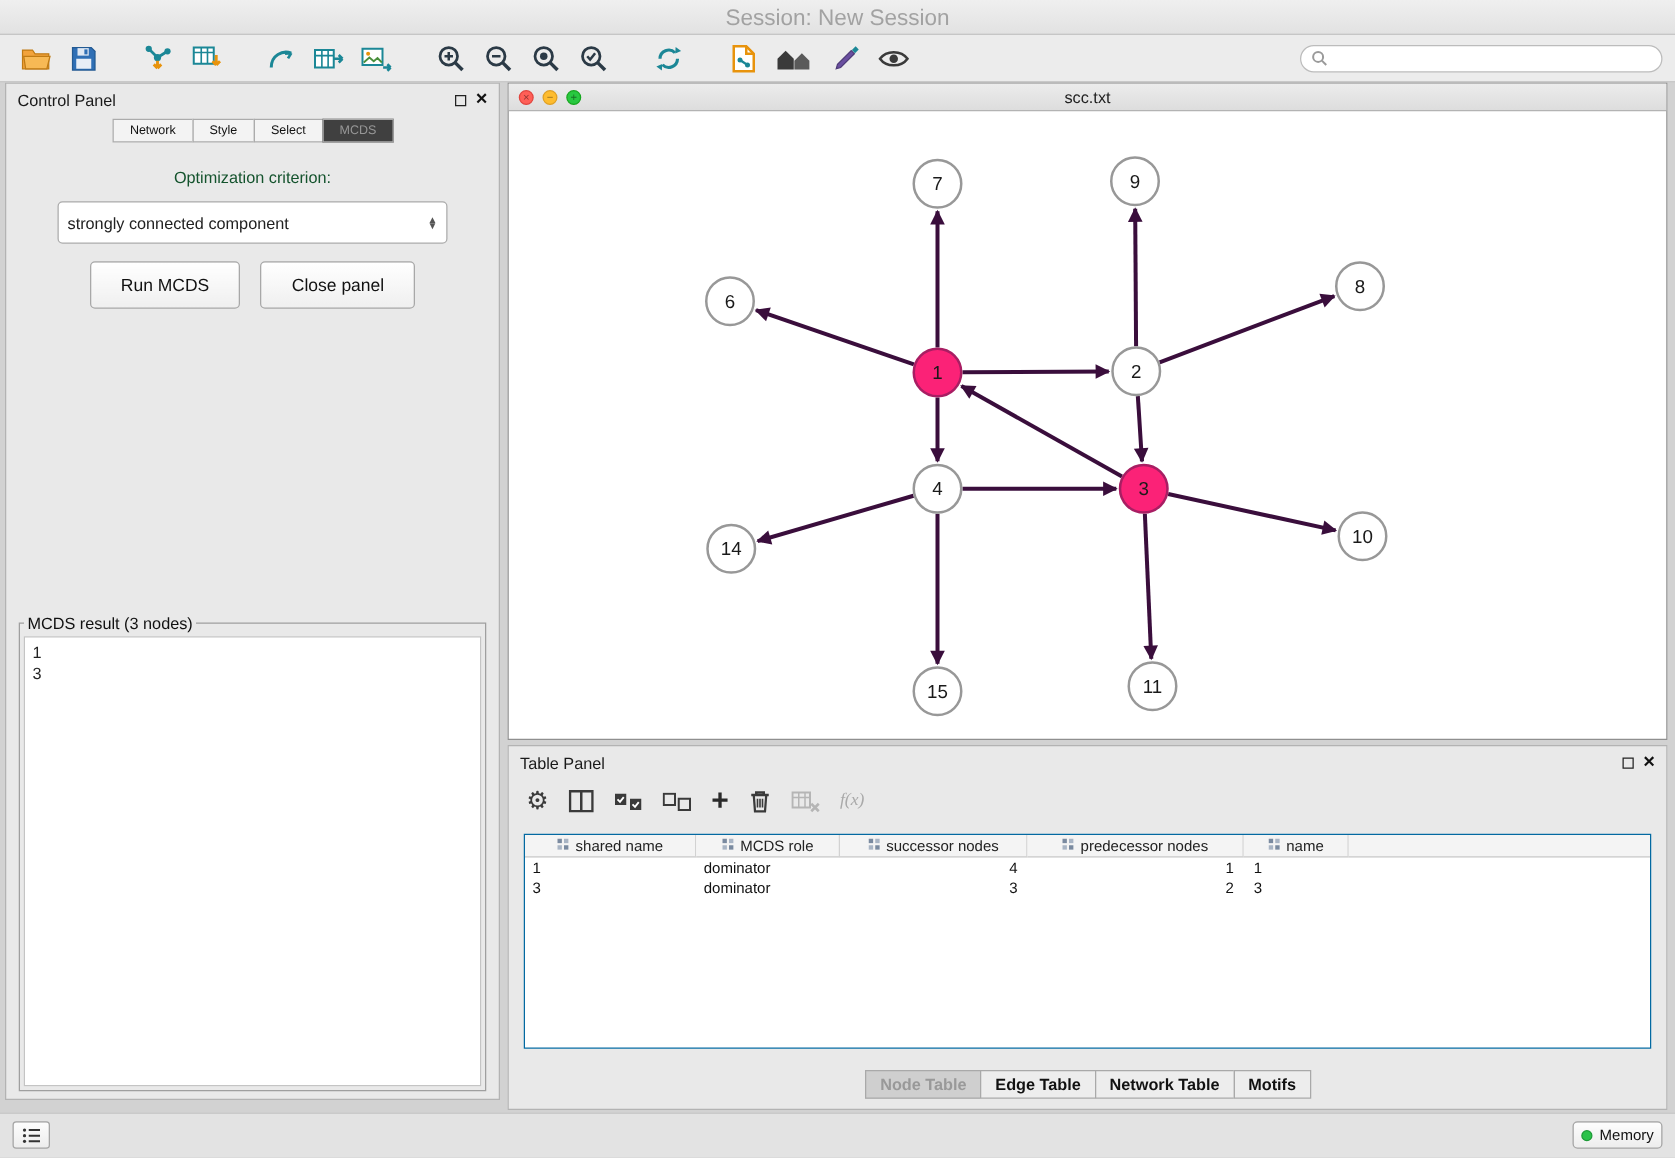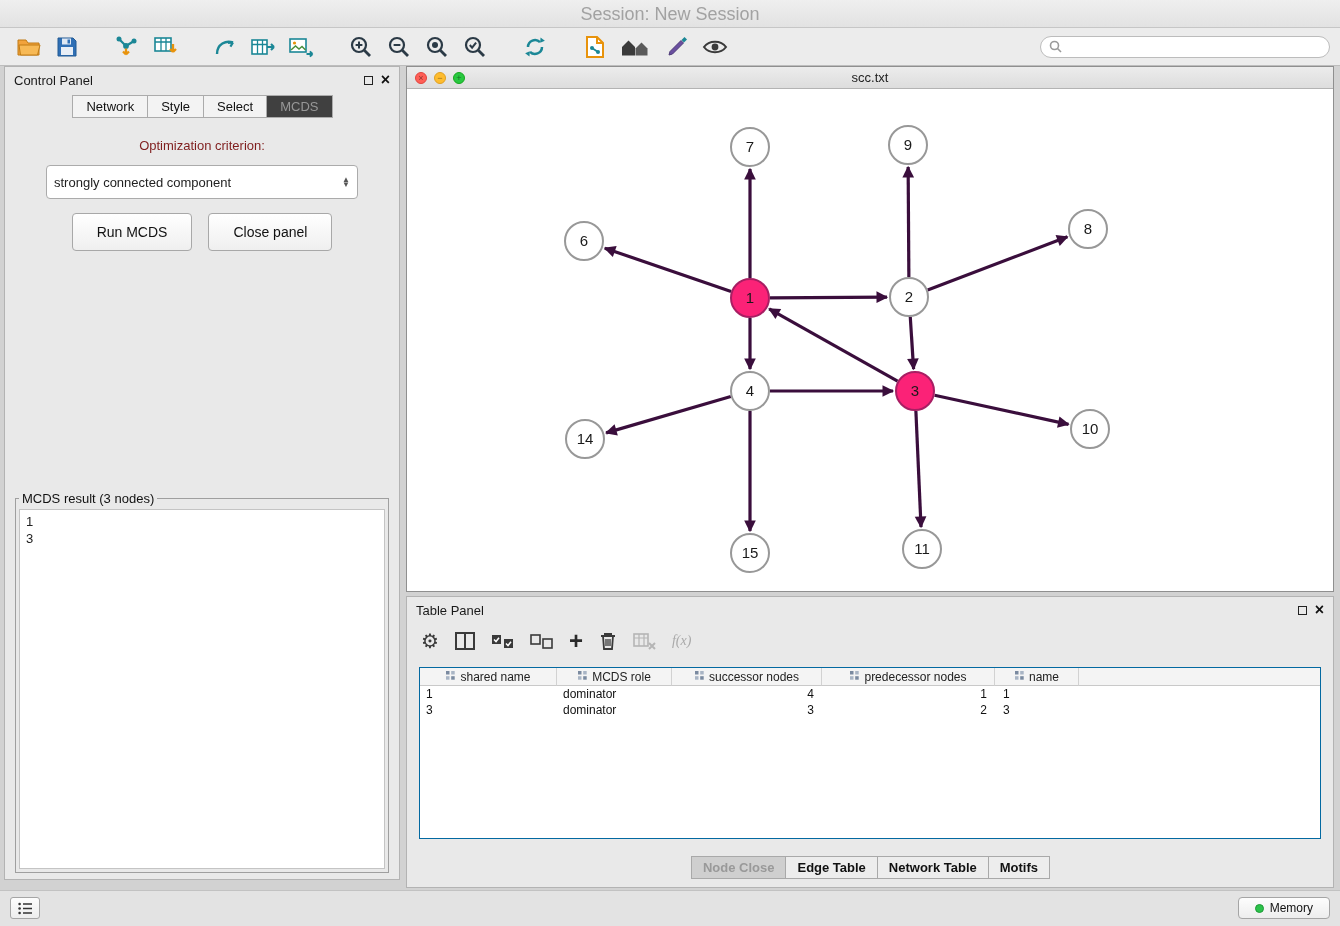--- a/index.html
+++ b/index.html
@@ -49,25 +49,25 @@
     width:9px; height:9px; border:1.5px solid #222; display:inline-block;
   }
   .close-icon {
     font-size:16px; font-weight:bold; color:#111; line-height:12px;
   }
   
   #control-panel { left:4px; top:66px; width:396px; height:814px; }
   .tabs-row { display:flex; justify-content:center; margin-top:2px; }
   .tab {
     border:1px solid #ababab; background:#f3f3f3; padding:3px 13px;
-    margin-right:-1px; font-size:13px; color:#111;
+    margin-right:-1px; font-size:10px; color:#111;
   }
   .tab.active { background:#404040; color:#979797; }
   .cp-body { padding-top:20px; text-align:center; }
-  .opt-label { font-size:13px; color:#7f1d1d; margin-bottom:10px; }
+  .opt-label { font-size:13px; color:#14532d; margin-bottom:10px; }
   .dropdown {
     width:312px; height:22px; margin:12px auto 14px auto;
     background:#fff; border:1px solid #ababab; border-radius:4px;
     display:flex; align-items:center; padding:16px 7px; font-size:13px; text-align:left;
   }
   .dropdown .dd-label { flex:1; }
   .dd-arrows { display:flex; flex-direction:column; line-height:5px; color:#555; font-size:8px; }
   .btn-row { display:flex; justify-content:center; gap:16px; }
   .btn {
     height:38px; padding:0 24px; font-size:14px; color:#111;
@@ -145,21 +145,21 @@
     border-top:1px solid #c2c2c2;
   }
   .list-btn {
     position:absolute; left:10px; bottom:7px; width:30px; height:22px;
     background:linear-gradient(#fdfdfd,#ededed); border:1px solid #a5a5a5; border-radius:3px;
     display:flex; align-items:center; justify-content:center; padding:0;
   }
   .memory-btn {
     position:absolute; right:10px; bottom:7px; height:22px;
     background:linear-gradient(#fdfdfd,#ededed); border:1px solid #a5a5a5; border-radius:4px;
-    display:flex; align-items:center; gap:6px; padding:0 16px; font-size:12px; color:#111;
+    display:flex; align-items:center; gap:6px; padding:0 6px; font-size:12px; color:#111;
     font-family:"Liberation Sans", sans-serif;
   }
   .mem-dot { width:9px; height:9px; border-radius:50%; background:#2bc24a; border:1px solid #1d9a37; }
 </style>
 </head>
 <body>
 
 <div class="titlebar">
   <span>Session: New Session</span>
 </div>
@@ -499,21 +499,21 @@
           <div class="td">3</div>
           <div class="td">dominator</div>
           <div class="td">3</div>
           <div class="td">2</div>
           <div class="td">3</div>
           <div class="td"></div>
         </div>
       </div>
   </div>
   <div class="bottom-tabs" id="table-tabs">
-      <div class="btab active">Node Close</div>
+      <div class="btab active">Node Table</div>
       <div class="btab">Edge Table</div>
       <div class="btab">Network Table</div>
       <div class="btab">Motifs</div>
     </div>
 </div>
 
 <div class="status-bar">
   <button class="list-btn">
     <svg width="15" height="13" viewBox="0 0 15 13">
         <circle cx="1.6" cy="2" r="1.3" fill="#333"></circle>

